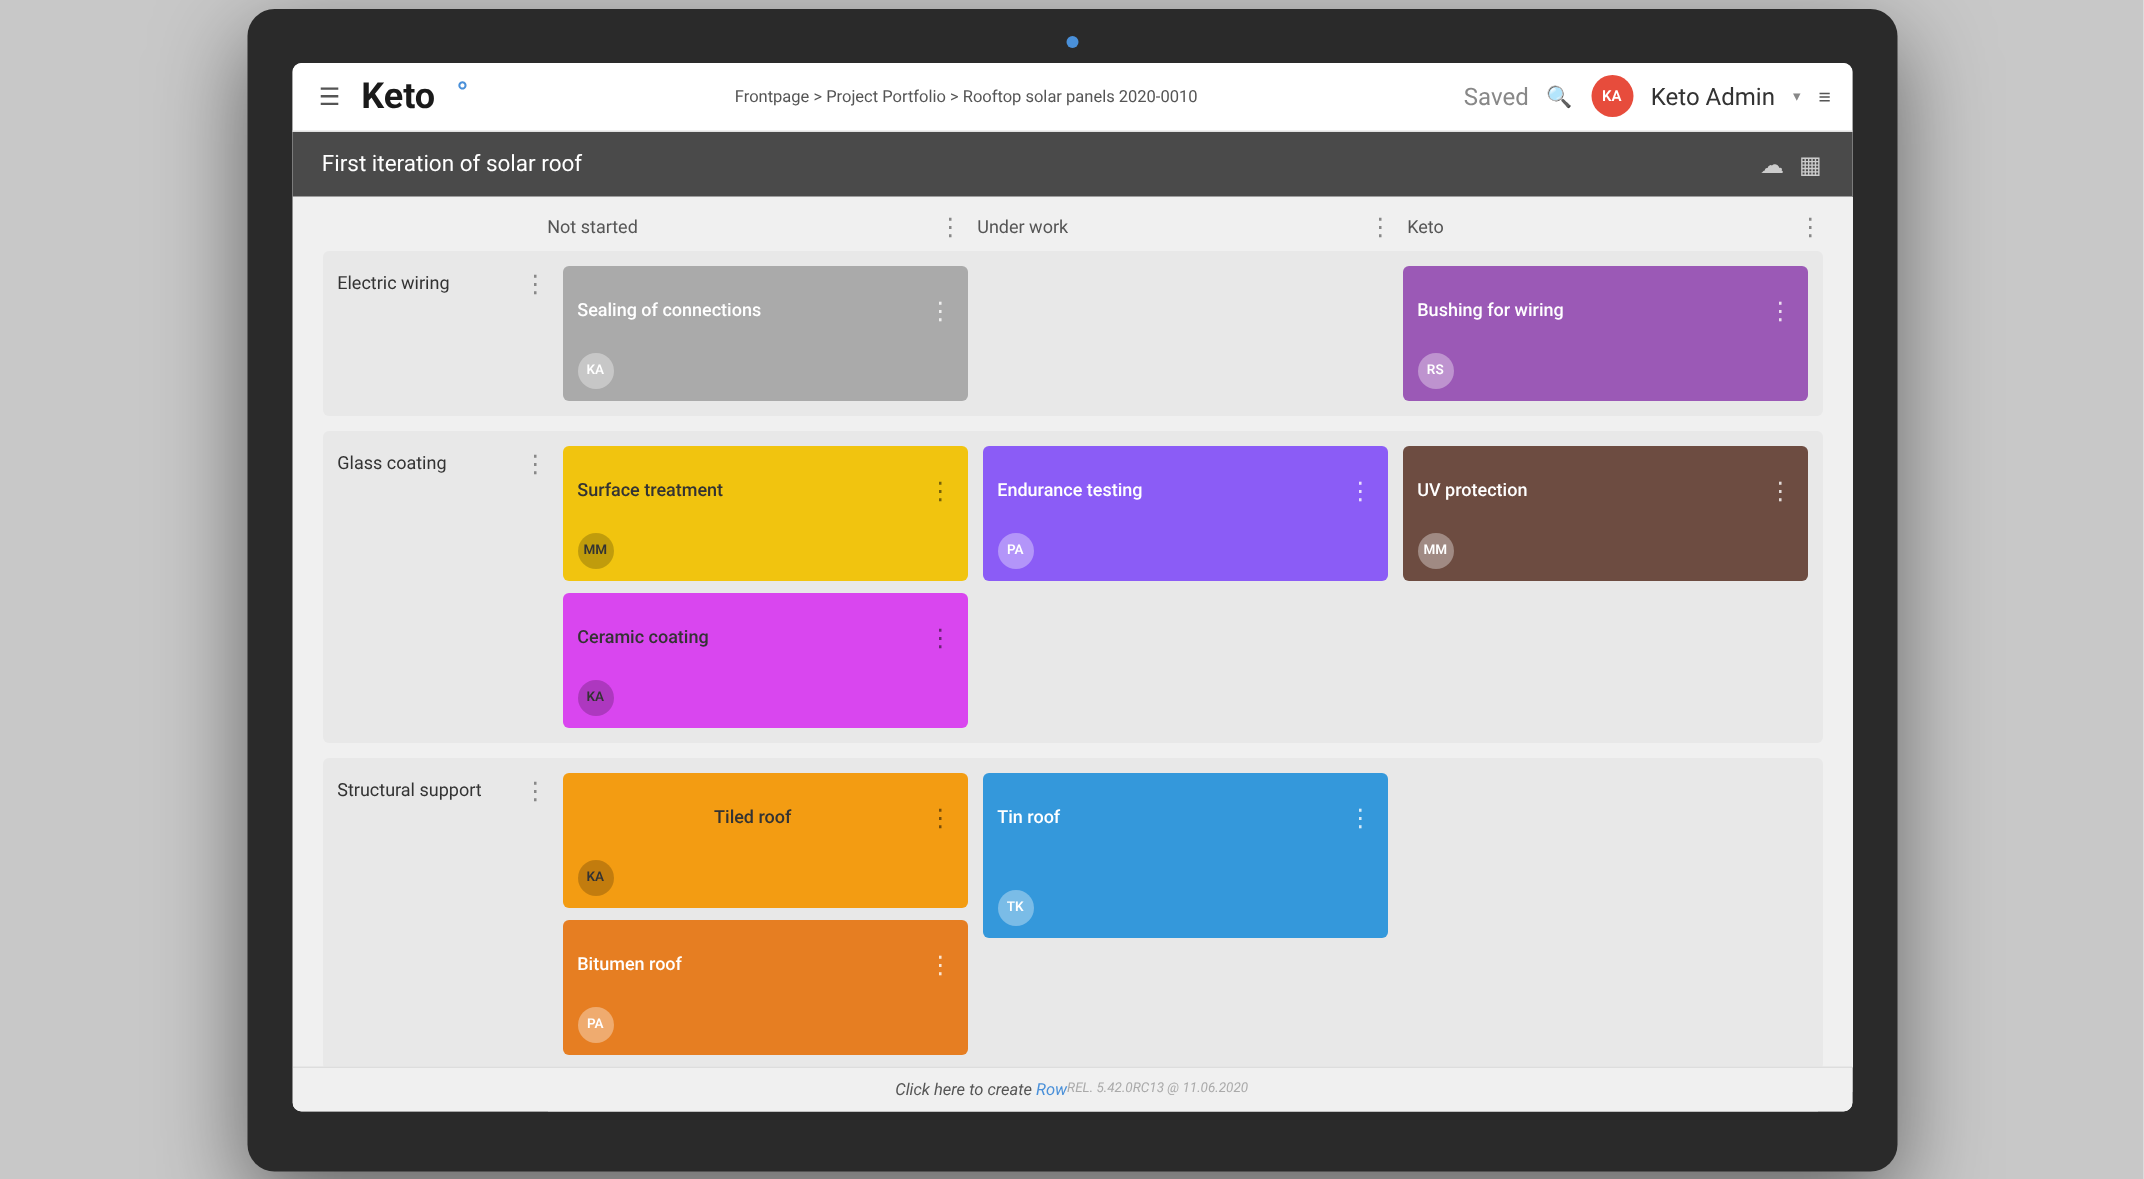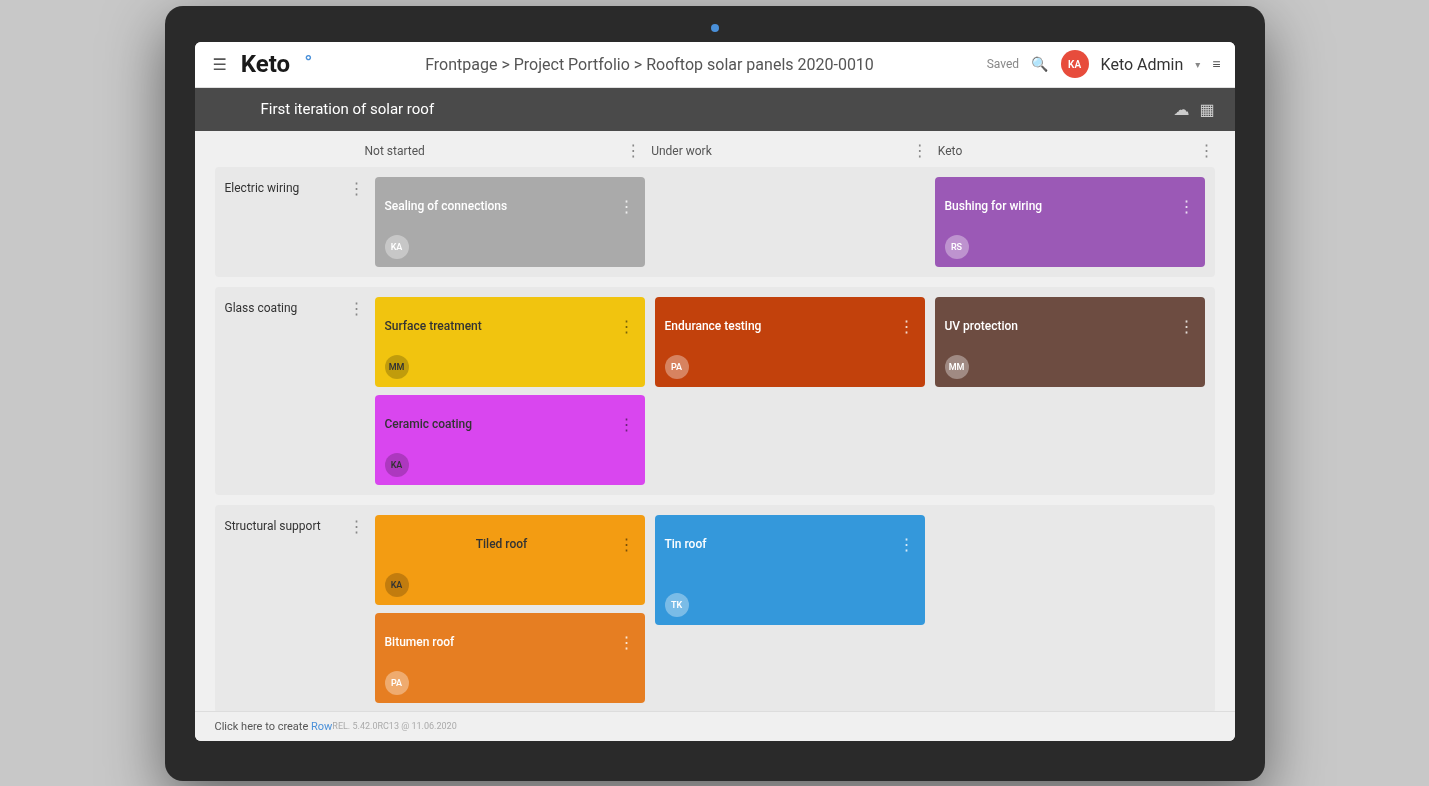--- a/index.html
+++ b/index.html
@@ -62,32 +62,32 @@
 
     .logo-dot {
       color: #4a90d9;
       font-size: 22px;
       line-height: 1;
     }
 
     .breadcrumb {
       flex: 1;
       text-align: center;
-      font-size: 16px;
+      font-size: 11px;
       color: #555;
     }
 
     .topbar-right {
       display: flex;
       align-items: center;
       gap: 12px;
     }
 
     .saved-text {
-      font-size: 12px;
+      font-size: 16px;
       color: #888;
     }
 
     .search-icon-btn {
       font-size: 14px;
       color: #555;
       cursor: pointer;
     }
 
     .avatar {
@@ -122,21 +122,20 @@
       padding: 12px 20px;
       display: flex;
       align-items: center;
       justify-content: space-between;
     }
 
     .page-title {
       font-size: 15px;
       color: #ffffff;
       font-weight: 400;
-      margin-left: 46px;
     }
 
     .page-header-actions {
       display: flex;
       gap: 10px;
       align-items: center;
     }
 
     .header-icon-btn {
       color: #ccc;
@@ -260,39 +259,40 @@
       color: #fff;
       font-size: 9px;
       font-weight: 600;
       display: flex; align-items: center; justify-content: center;
     }
 
     
     .card-gray { background: #aaaaaa; }
     .card-purple { background: #9b59b6; }
     .card-yellow { background: #f1c40f; }
-    .card-teal { background: #c2410c; }
+    .card-teal { background: #8b5cf6; }
     .card-brown { background: #6d4c41; }
     .card-lime { background: #d946ef; }
     .card-amber { background: #f39c12; }
     .card-blue { background: #3498db; gap: 40px; }
     .card-orange { background: #e67e22; }
 
     .card-gray .card-title { color: #fff; }
 
     
     .bottom-bar {
       background: #f0f0f0;
       padding: 8px 20px;
       font-size: 11px;
       color: #555;
       display: flex;
-      justify-content: flex-start;
+      justify-content: center;
       align-items: center;
       border-top: 1px solid #ddd;
+      font-style: italic;
     }
 
     .create-row-link {
       color: #4a90d9;
       cursor: pointer;
     }
 
     .version-text {
       font-size: 9px;
       color: #aaa;

